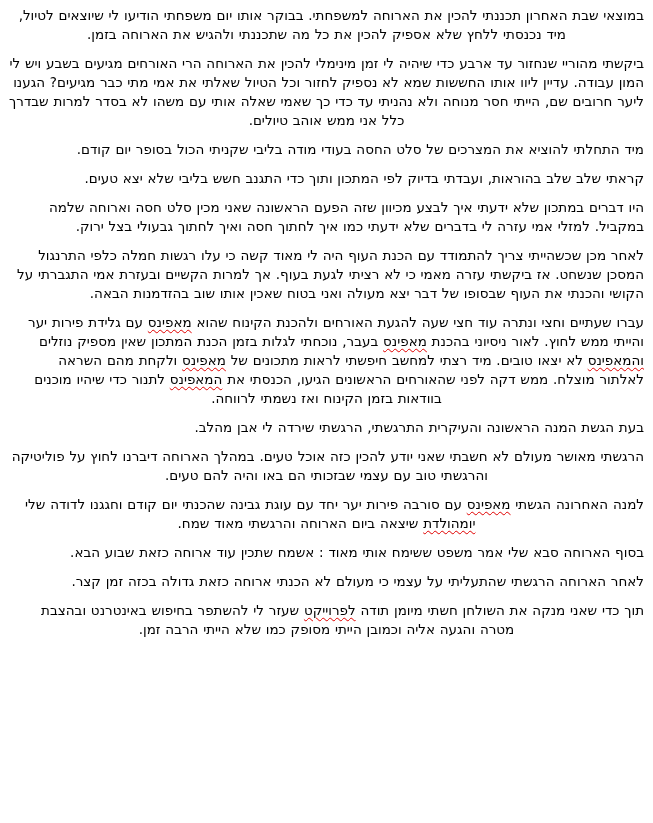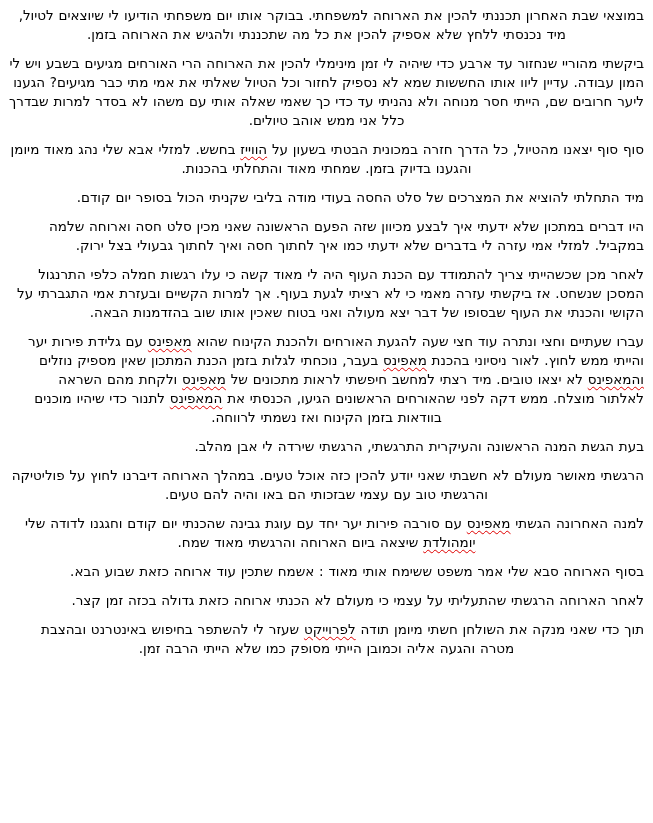--- a/index.html
+++ b/index.html
@@ -38,22 +38,22 @@
     text-decoration-thickness: 1px;
     text-underline-offset: 2px;
   }
 </style>
 </head>
 <body>
 
 <div class="doc">
     <p class="para center-last"><span>במוצאי שבת האחרון תכננתי להכין את הארוחה למשפחתי. בבוקר אותו יום משפחתי הודיעו לי שיוצאים לטיול, מיד נכנסתי ללחץ שלא אספיק להכין את כל מה שתכננתי ולהגיש את הארוחה בזמן.</span></p>
     <p class="para center-last"><span>ביקשתי מהוריי שנחזור עד ארבע כדי שיהיה לי זמן מינימלי להכין את הארוחה הרי האורחים מגיעים בשבע ויש לי המון עבודה. עדיין ליוו אותו החששות שמא לא נספיק לחזור וכל הטיול שאלתי את אמי מתי כבר מגיעים? הגענו ליער חרובים שם, הייתי חסר מנוחה ולא נהניתי עד כדי כך שאמי שאלה אותי עם משהו לא בסדר למרות שבדרך כלל אני ממש אוהב טיולים.</span></p>
-    <p class="para center-last"><span>סוף סוף יצאנו מהטיול, כל הדרך חזרה במכונית הבטתי בשעון על </span><span class="misspelled">הווייז</span><span> בחשש. למזלי אבא שלי נהג מאוד מיומן והגענו בדיוק בזמן. שמחתי מאוד והתחלתי בהכנות.</span></p>
     <p class="para"><span>מיד התחלתי להוציא את המצרכים של סלט החסה בעודי מודה בליבי שקניתי הכול בסופר יום קודם.</span></p>
+    <p class="para"><span>קראתי שלב שלב בהוראות, ועבדתי בדיוק לפי המתכון ותוך כדי התגנב חשש בליבי שלא יצא טעים.</span></p>
     <p class="para"><span>היו דברים במתכון שלא ידעתי איך לבצע מכיוון שזה הפעם הראשונה שאני מכין סלט חסה וארוחה שלמה במקביל. למזלי אמי עזרה לי בדברים שלא ידעתי כמו איך לחתוך חסה ואיך לחתוך גבעולי בצל ירוק.</span></p>
     <p class="para"><span>לאחר מכן שכשהייתי צריך להתמודד עם הכנת העוף היה לי מאוד קשה כי עלו רגשות חמלה כלפי התרנגול המסכן שנשחט. אז ביקשתי עזרה מאמי כי לא רציתי לגעת בעוף. אך למרות הקשיים ובעזרת אמי התגברתי על הקושי והכנתי את העוף שבסופו של דבר יצא מעולה ואני בטוח שאכין אותו שוב בהזדמנות הבאה.</span></p>
     <p class="para center-last"><span>עברו שעתיים וחצי ונתרה עוד חצי שעה להגעת האורחים ולהכנת הקינוח שהוא </span><span class="misspelled">מאפינס</span><span> עם גלידת פירות יער והייתי ממש לחוץ. לאור ניסיוני בהכנת </span><span class="misspelled">מאפינס</span><span> בעבר, נוכחתי לגלות בזמן הכנת המתכון שאין מספיק נוזלים </span><span class="misspelled">והמאפינס</span><span> לא יצאו טובים. מיד רצתי למחשב חיפשתי לראות מתכונים של </span><span class="misspelled">מאפינס</span><span> ולקחת מהם השראה לאלתור מוצלח. ממש דקה לפני שהאורחים הראשונים הגיעו, הכנסתי את </span><span class="misspelled">המאפינס</span><span> לתנור כדי שיהיו מוכנים בוודאות בזמן הקינוח ואז נשמתי לרווחה.</span></p>
     <p class="para"><span>בעת הגשת המנה הראשונה והעיקרית התרגשתי, הרגשתי שירדה לי אבן מהלב.</span></p>
     <p class="para center-last"><span>הרגשתי מאושר מעולם לא חשבתי שאני יודע להכין כזה אוכל טעים. במהלך הארוחה דיברנו לחוץ על פוליטיקה והרגשתי טוב עם עצמי שבזכותי הם באו והיה להם טעים.</span></p>
     <p class="para center-last"><span>למנה האחרונה הגשתי </span><span class="misspelled">מאפינס</span><span> עם סורבה פירות יער יחד עם עוגת גבינה שהכנתי יום קודם וחגגנו לדודה שלי </span><span class="misspelled">יומהולדת</span><span> שיצאה ביום הארוחה והרגשתי מאוד שמח.</span></p>
     <p class="para"><span>בסוף הארוחה סבא שלי אמר משפט ששימח אותי מאוד : אשמח שתכין עוד ארוחה כזאת שבוע הבא.</span></p>
     <p class="para"><span>לאחר הארוחה הרגשתי שהתעליתי על עצמי כי מעולם לא הכנתי ארוחה כזאת גדולה בכזה זמן קצר.</span></p>
     <p class="para center-last"><span>תוך כדי שאני מנקה את השולחן חשתי מיומן תודה </span><span class="misspelled">לפרוייקט</span><span> שעזר לי להשתפר בחיפוש באינטרנט ובהצבת מטרה והגעה אליה וכמובן הייתי מסופק כמו שלא הייתי הרבה זמן.</span></p>
   </div>

